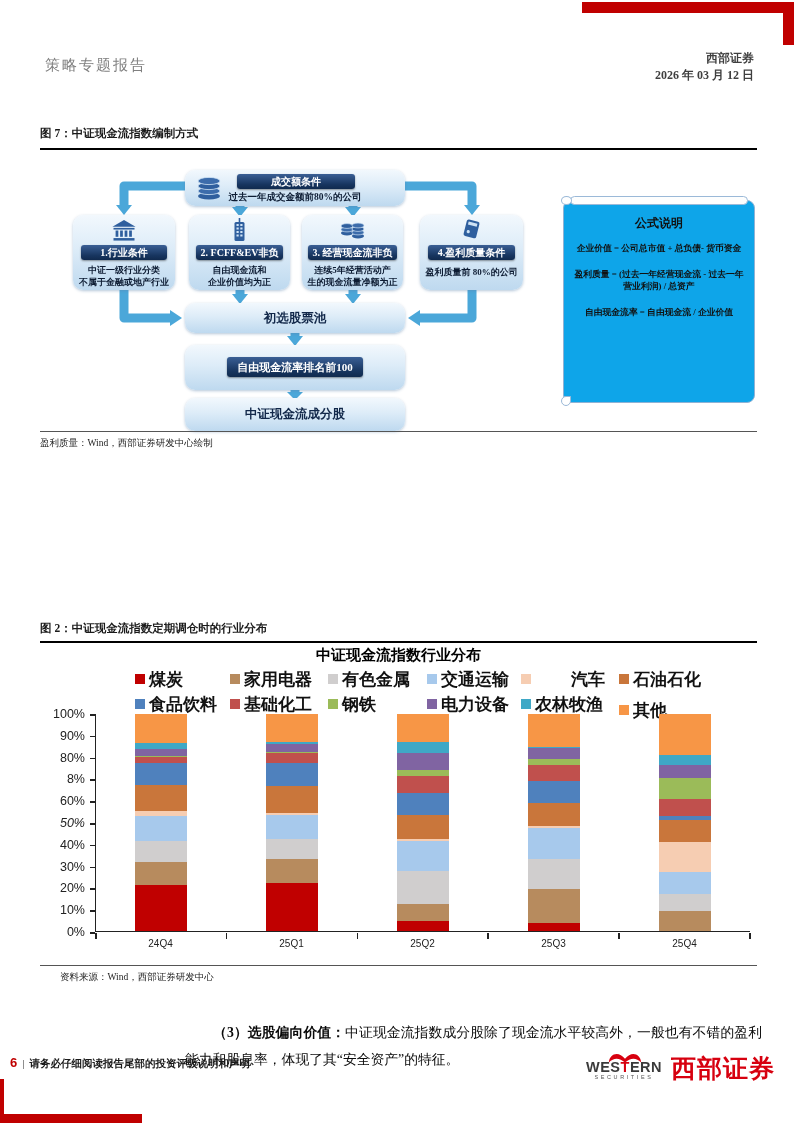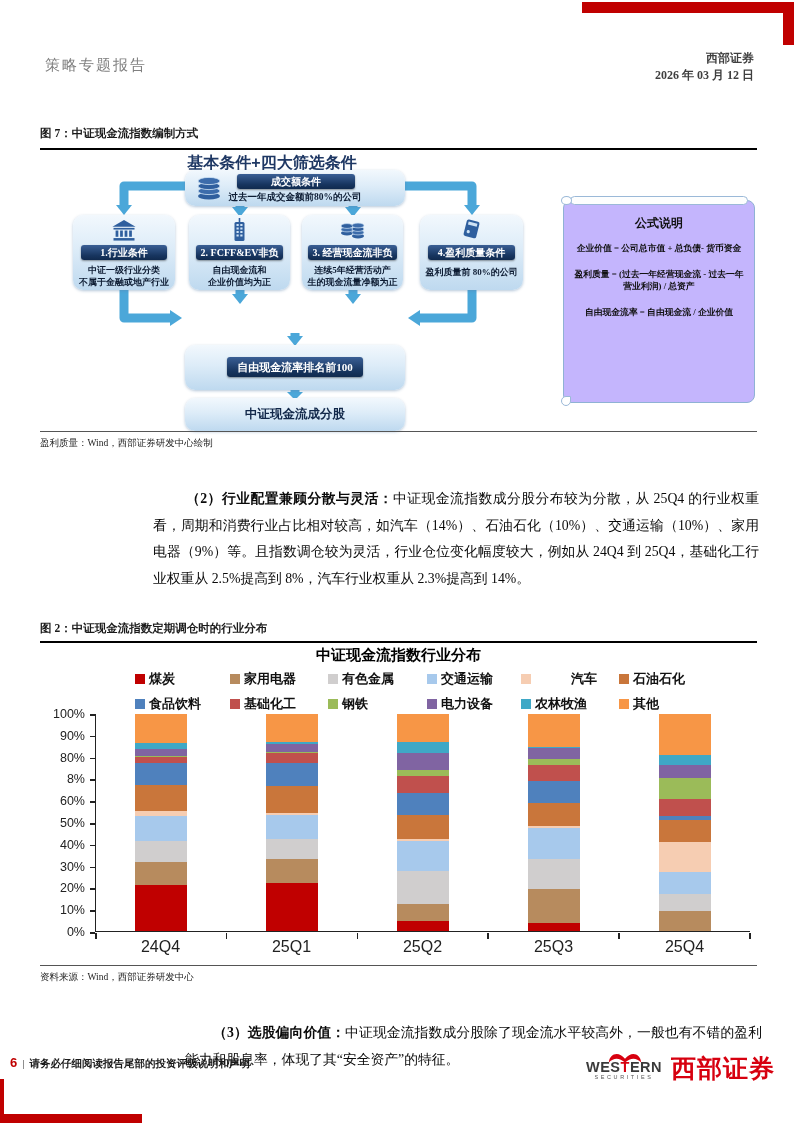--- a/index.html
+++ b/index.html
@@ -34,52 +34,52 @@
     background:linear-gradient(180deg,#3a5f95 0%,#17355f 70%,#102a4e 100%);
     color:#fff; font-weight:bold; font-size:10px; box-shadow:0 1px 2px rgba(0,0,0,.4); white-space:nowrap; }
   .fc-desc { position:absolute; text-align:center; font-size:9px; font-weight:bold; color:#0d1c33;
     line-height:11.5px; white-space:pre-line; }
   .fc-icon { position:absolute; display:flex; align-items:center; justify-content:center; }
   .fc-textbox { display:flex; align-items:center; justify-content:center;
     font-size:12.5px; font-weight:bold; color:#12284a; }
   .arrow-svg { position:absolute; left:0; top:0; }
   
   .formula-panel { position:absolute; left:523px; top:47px; width:192px; height:203px;
-    background:#c4b5fd; border:1.5px solid #8fb2d4; border-radius:8px; padding:14px 8px 6px; }
+    background:#0ea5e9; border:1.5px solid #8fb2d4; border-radius:8px; padding:14px 8px 6px; }
   .fp-curl-top { position:absolute; top:-5px; left:6px; right:6px; height:9px;
     border:1.2px solid #9bb9d8; border-radius:5px; background:#fdfefe; }
   .fp-curl-ring { position:absolute; top:-5px; left:-3px; width:11px; height:9px;
     border:1.2px solid #9bb9d8; border-radius:50%; background:#fff; }
   .fp-curl-bot { position:absolute; bottom:-4px; left:-3px; width:10px; height:10px;
     border:1.2px solid #9bb9d8; border-radius:50% 0 50% 50%; background:#fff; }
   .fp-title { text-align:center; font-size:12px; font-weight:bold; color:#111; margin-bottom:10px; }
   .fp-f { text-align:center; font-size:8.8px; font-weight:bold; color:#111; line-height:12.5px; margin-bottom:13px; }
   
   .para { position:absolute; font-size:13.8px; line-height:26.5px; text-align:justify; color:#0a0a0a; }
   .para .lead { font-weight:bold; }
   
   .chart { position:absolute; left:40px; top:646px; width:717px; height:320px;
     font-family:"Liberation Sans","DejaVu Sans",sans-serif; }
   .chart-title { position:absolute; left:0; top:0; width:717px; text-align:center;
     font-size:15px; font-weight:bold; color:#000; font-family:"Liberation Serif",serif; }
   .legend { position:absolute; left:0; top:24px; width:717px; height:46px; }
   .lg-item { position:absolute; display:flex; align-items:center; height:18px; }
   .lg-sw { width:10px; height:10px; margin-right:4px; flex:none; }
-  .lg-label { font-size:13px; font-weight:bold; color:#111; font-family:"Liberation Serif",serif; white-space:nowrap; }
+  .lg-label { font-size:17px; font-weight:bold; color:#111; font-family:"Liberation Serif",serif; white-space:nowrap; }
   .yaxis { position:absolute; left:0; top:68px; width:55px; height:218px; }
   .ylabel { position:absolute; right:10px; width:42px; text-align:right; font-size:12.5px; color:#222; transform:translateY(-50%); }
   .ytick { position:absolute; right:0; width:5px; height:1.5px; background:#222; }
   .plot-wrap { position:absolute; left:55px; top:68px; width:655px; height:218px;
     border-left:1.5px solid #222; border-bottom:1.5px solid #222; display:flex; }
   .slot { flex:1; display:flex; align-items:flex-end; justify-content:center; height:100%; }
   .bar { width:52px; height:100%; display:flex; flex-direction:column-reverse; }
   .seg { width:100%; }
   .xtick { position:absolute; bottom:-8px; width:1.5px; height:6px; background:#222; }
   .xlabels { position:absolute; left:55px; top:292px; width:655px; display:flex; }
-  .xlabel { flex:1; text-align:center; font-size:16px; color:#222; }
+  .xlabel { flex:1; text-align:center; font-size:10px; color:#222; }
   
   .footer { position:absolute; left:10px; top:1055px; display:flex; align-items:baseline; }
   .page-num { color:#c00000; font-weight:bold; font-size:13px; font-family:"Liberation Sans",sans-serif; }
   .foot-sep { margin:0 5px; color:#333; font-size:11px; }
   .disclaimer { font-size:10.5px; font-weight:bold; color:#1a1a1a; }
   .logo { position:absolute; left:583px; top:1048px; width:175px; height:44px; }
   .logo-en-wrap { position:absolute; left:0; top:12px; width:82px; text-align:center; }
   .logo-en { font-family:"Liberation Sans",sans-serif; font-weight:bold; font-size:14.5px; letter-spacing:.5px; color:#3a3a3a; line-height:14px; }
   .logo-en .red-t { color:#d7000f; }
   .logo-sub { font-family:"Liberation Sans",sans-serif; font-size:5.5px; letter-spacing:2.6px; color:#555; }
@@ -100,21 +100,20 @@
   <div class="report-type">策略专题报告</div>
   <div class="hdr-right">
     <div>西部证券</div>
     <div>2026 年 03 月 12 日</div>
   </div>
 
   <div class="fig-caption" style="top:126px;">图 7：中证现金流指数编制方式</div>
   <div class="rule-thick" style="top:148px;"></div>
 
   <div class="diagram">
-    <div class="fc-title">基本条件+四大筛选条件</div>
 
     <svg class="arrow-svg" width="717" height="280">
       <g stroke="#4ba7d9" stroke-width="9" fill="none" stroke-linejoin="round">
         <path d="M145 33 H84 V52"></path>
         <path d="M200 52 V54"></path>
         <path d="M313 52 V54"></path>
         <path d="M365 33 H432 V52"></path>
         <path d="M200 137 V141"></path>
         <path d="M313 137 V141"></path>
         <path d="M84 137 V165 H130"></path>
@@ -216,20 +215,21 @@
             <rect x="4" y="1.5" width="13" height="17" rx="2" fill="#2f5f9e"></rect>
             <rect x="6" y="3.5" width="9" height="3.2" fill="#cfe3f5"></rect>
             <circle cx="8" cy="13.5" r="1.6" fill="#cfe3f5"></circle>
           </g>
         </svg>
       </div>
       <div class="fc-badge" style="left:8px;top:30px;right:8px;height:15px;">4.盈利质量条件</div>
       <div class="fc-desc" style="left:2px;top:52px;right:2px;">盈利质量前 80%的公司</div>
     </div>
 
+    <div class="fc-box fc-textbox" style="left:145px;top:150px;width:220px;height:30px;">初选股票池</div>
 
     <div class="fc-box" style="left:145px;top:192px;width:220px;height:45px;">
       <div class="fc-badge" style="left:42px;top:12px;width:136px;height:20px;font-size:11px;">自由现金流率排名前100</div>
     </div>
 
     <div class="fc-box fc-textbox" style="left:145px;top:245px;width:220px;height:33px;">中证现金流成分股</div>
 
     <div class="formula-panel">
       <div class="fp-curl-top"></div>
       <div class="fp-curl-ring"></div>
@@ -237,23 +237,20 @@
       <div class="fp-title">公式说明</div>
       <div class="fp-f">企业价值 = 公司总市值 + 总负债- 货币资金</div>
       <div class="fp-f">盈利质量 = (过去一年经营现金流 - 过去一年营业利润) / 总资产</div>
       <div class="fp-f">自由现金流率 = 自由现金流 / 企业价值</div>
     </div>
   </div>
 
   <div class="rule-thin" style="top:431px;"></div>
   <div class="fig-source" style="top:437px;">盈利质量：Wind，西部证券研发中心绘制</div>
 
-  <p class="para" style="left:153px;top:486px;width:606px;text-indent:33px;">
-    <span class="lead">（2）行业配置兼顾分散与灵活：</span><span>中证现金流指数成分股分布较为分散，从 25Q4 的行业权重看，周期和消费行业占比相对较高，如汽车（14%）、石油石化（10%）、交通运输（10%）、家用电器（9%）等。且指数调仓较为灵活，行业仓位变化幅度较大，例如从 24Q4 到 25Q4，基础化工行业权重从 2.5%提高到 8%，汽车行业权重从 2.3%提高到 14%。</span>
-  </p>
 
   <div class="fig-caption" style="top:621px;">图 2：中证现金流指数定期调仓时的行业分布</div>
   <div class="rule-thick" style="top:641px;"></div>
 
   <div class="chart">
     <div class="chart-title">中证现金流指数行业分布</div>
     <div class="legend">
         <div class="lg-item" style="left: 95px; top: 0px;">
           <span class="lg-sw" style="background: rgb(192, 0, 0);"></span>
           <span class="lg-label">煤炭</span>
@@ -291,37 +288,37 @@
           <span class="lg-label">钢铁</span>
         </div>
         <div class="lg-item" style="left: 387px; top: 25px;">
           <span class="lg-sw" style="background: rgb(128, 100, 162);"></span>
           <span class="lg-label">电力设备</span>
         </div>
         <div class="lg-item" style="left: 481px; top: 25px;">
           <span class="lg-sw" style="background: rgb(63, 168, 198);"></span>
           <span class="lg-label">农林牧渔</span>
         </div>
-        <div class="lg-item" style="left: 579px; top: 25px;">
+        <div class="lg-item" style="left: 579px; top: 31px;">
           <span class="lg-sw" style="background: rgb(247, 150, 70);"></span>
           <span class="lg-label">其他</span>
         </div>
       </div>
     <div class="yaxis">
         <div class="ylabel" style="top: 0%;">100%</div>
         <div class="ytick" style="top: 0%;"></div>
         <div class="ylabel" style="top: 10%;">90%</div>
         <div class="ytick" style="top: 10%;"></div>
         <div class="ylabel" style="top: 20%;">80%</div>
         <div class="ytick" style="top: 20%;"></div>
         <div class="ylabel" style="top: 30%;">8%</div>
         <div class="ytick" style="top: 30%;"></div>
         <div class="ylabel" style="top: 40%;">60%</div>
         <div class="ytick" style="top: 40%;"></div>
-        <div class="ylabel" style="top: 50%;">50%</div>
+        <div class="ylabel" style="top: 50%; font-style: italic;">50%</div>
         <div class="ytick" style="top: 50%;"></div>
         <div class="ylabel" style="top: 60%;">40%</div>
         <div class="ytick" style="top: 60%;"></div>
         <div class="ylabel" style="top: 70%;">30%</div>
         <div class="ytick" style="top: 70%;"></div>
         <div class="ylabel" style="top: 80%;">20%</div>
         <div class="ytick" style="top: 80%;"></div>
         <div class="ylabel" style="top: 90%;">10%</div>
         <div class="ytick" style="top: 90%;"></div>
         <div class="ylabel" style="top: 100%;">0%</div>
@@ -418,21 +415,21 @@
     <div class="xlabels">
         <div class="xlabel">24Q4</div>
         <div class="xlabel">25Q1</div>
         <div class="xlabel">25Q2</div>
         <div class="xlabel">25Q3</div>
         <div class="xlabel">25Q4</div>
       </div>
   </div>
 
   <div class="rule-thin" style="top:965px;"></div>
-  <div class="fig-source" style="top:971px;">资料来源：Wind，西部证券研发中心</div>
+  <div class="fig-source" style="top:971px;margin-left:20px;">资料来源：Wind，西部证券研发中心</div>
 
   <p class="para" style="left:185px;top:1020px;width:577px;text-indent:28px;">
     <span class="lead">（3）选股偏向价值：</span><span>中证现金流指数成分股除了现金流水平较高外，一般也有不错的盈利能力和股息率，体现了其“安全资产”的特征。</span>
   </p>
 
   <div class="footer">
     <span class="page-num">6</span>
     <span class="foot-sep">|</span>
     <span class="disclaimer">请务必仔细阅读报告尾部的投资评级说明和声明</span>
   </div>

